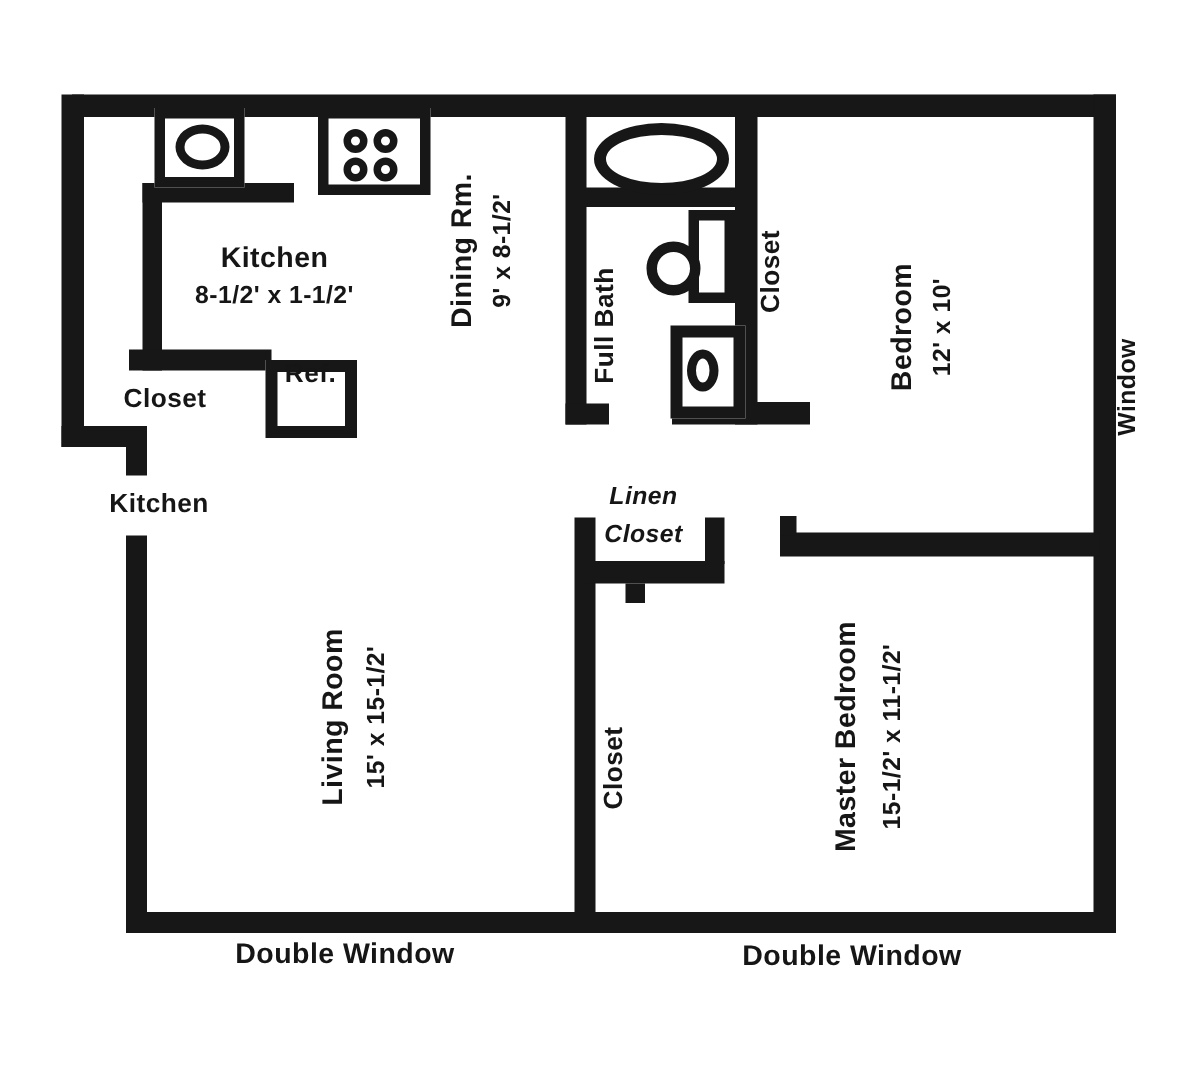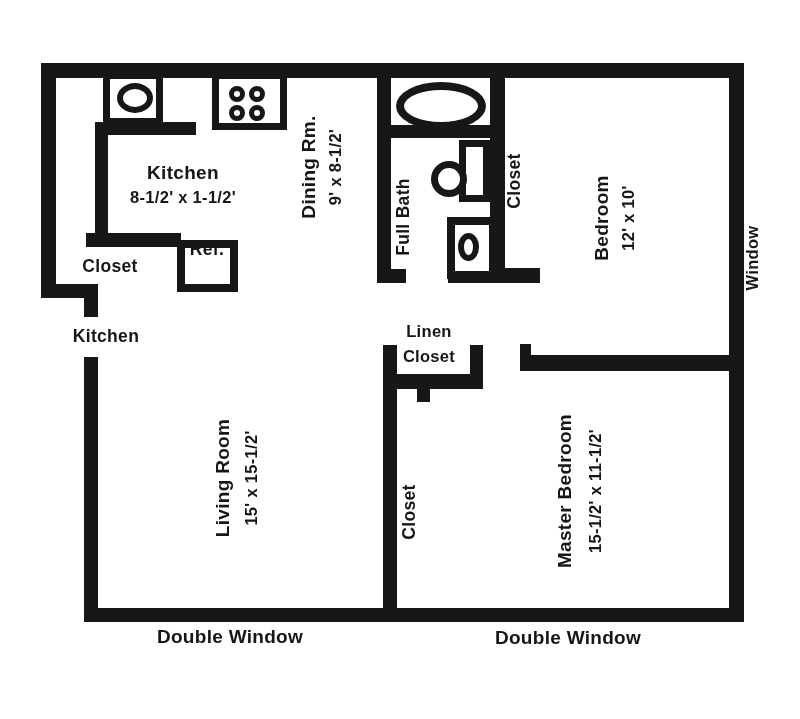--- a/index.html
+++ b/index.html
@@ -16,21 +16,21 @@
   }
   .rot{transform:translate(-50%,-50%) rotate(-90deg);}
   .fs-lg{font-size:19px;}
   .fs-md{font-size:17.5px;}
   .fs-sm{font-size:16.5px;}
   .two-line{line-height:26px;}
   .lh-k{line-height:25px;}
   .lh-liv{line-height:29px;}
   .lh-mas{line-height:30px;}
   .lh-bed{line-height:27px;}
-  .lh-lin{line-height:25px;}
+  .lh-lin{line-height:25px;font-style:italic;}
 </style>
 </head>
 <body>
 
 <div id="plan">
 
   <div class="wall" style="left:48px;top:63px;width:696px;height:15px;"></div>
   <div class="wall" style="left:729px;top:63px;width:15px;height:559px;"></div>
   <div class="wall" style="left:84px;top:608px;width:660px;height:14px;"></div>
   <div class="wall" style="left:41px;top:63px;width:15px;height:235px;"></div>

